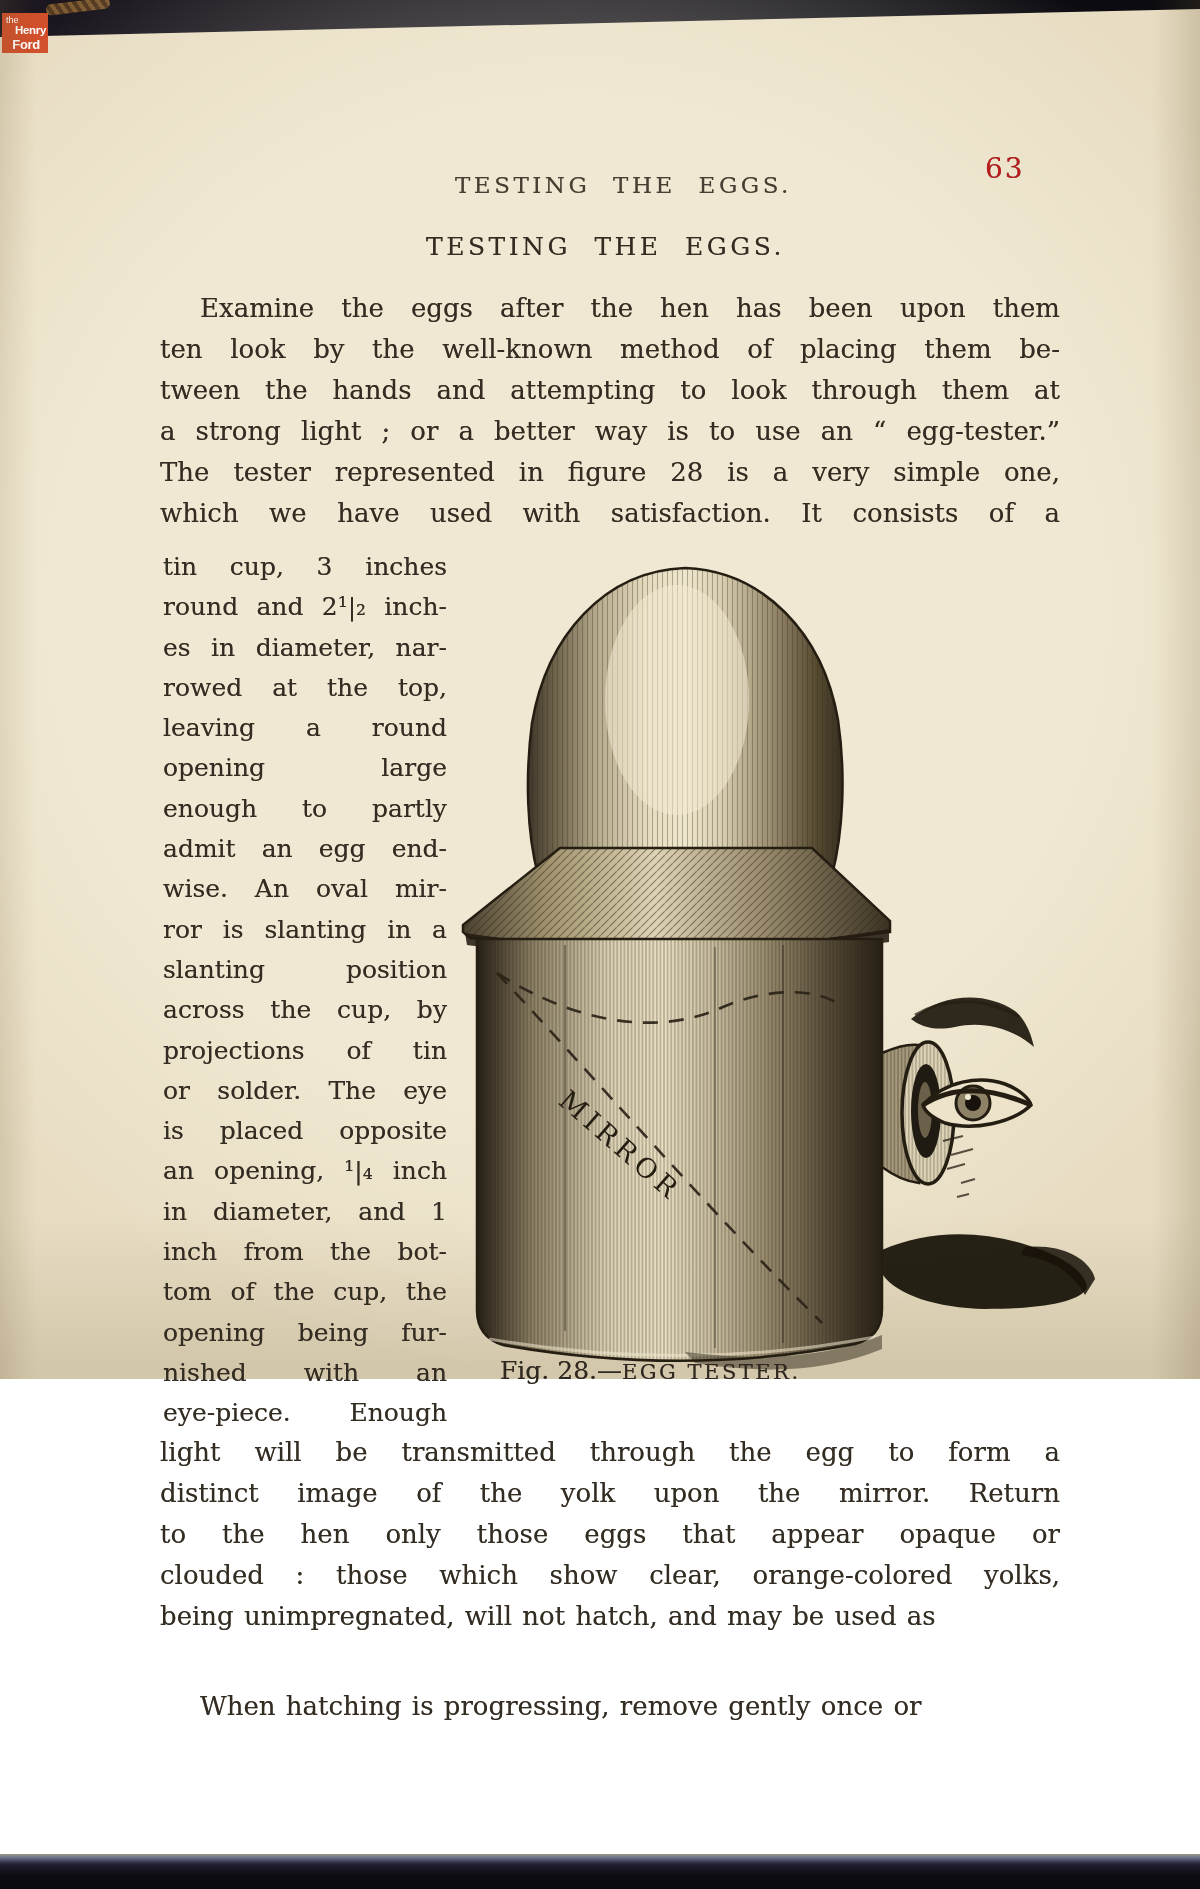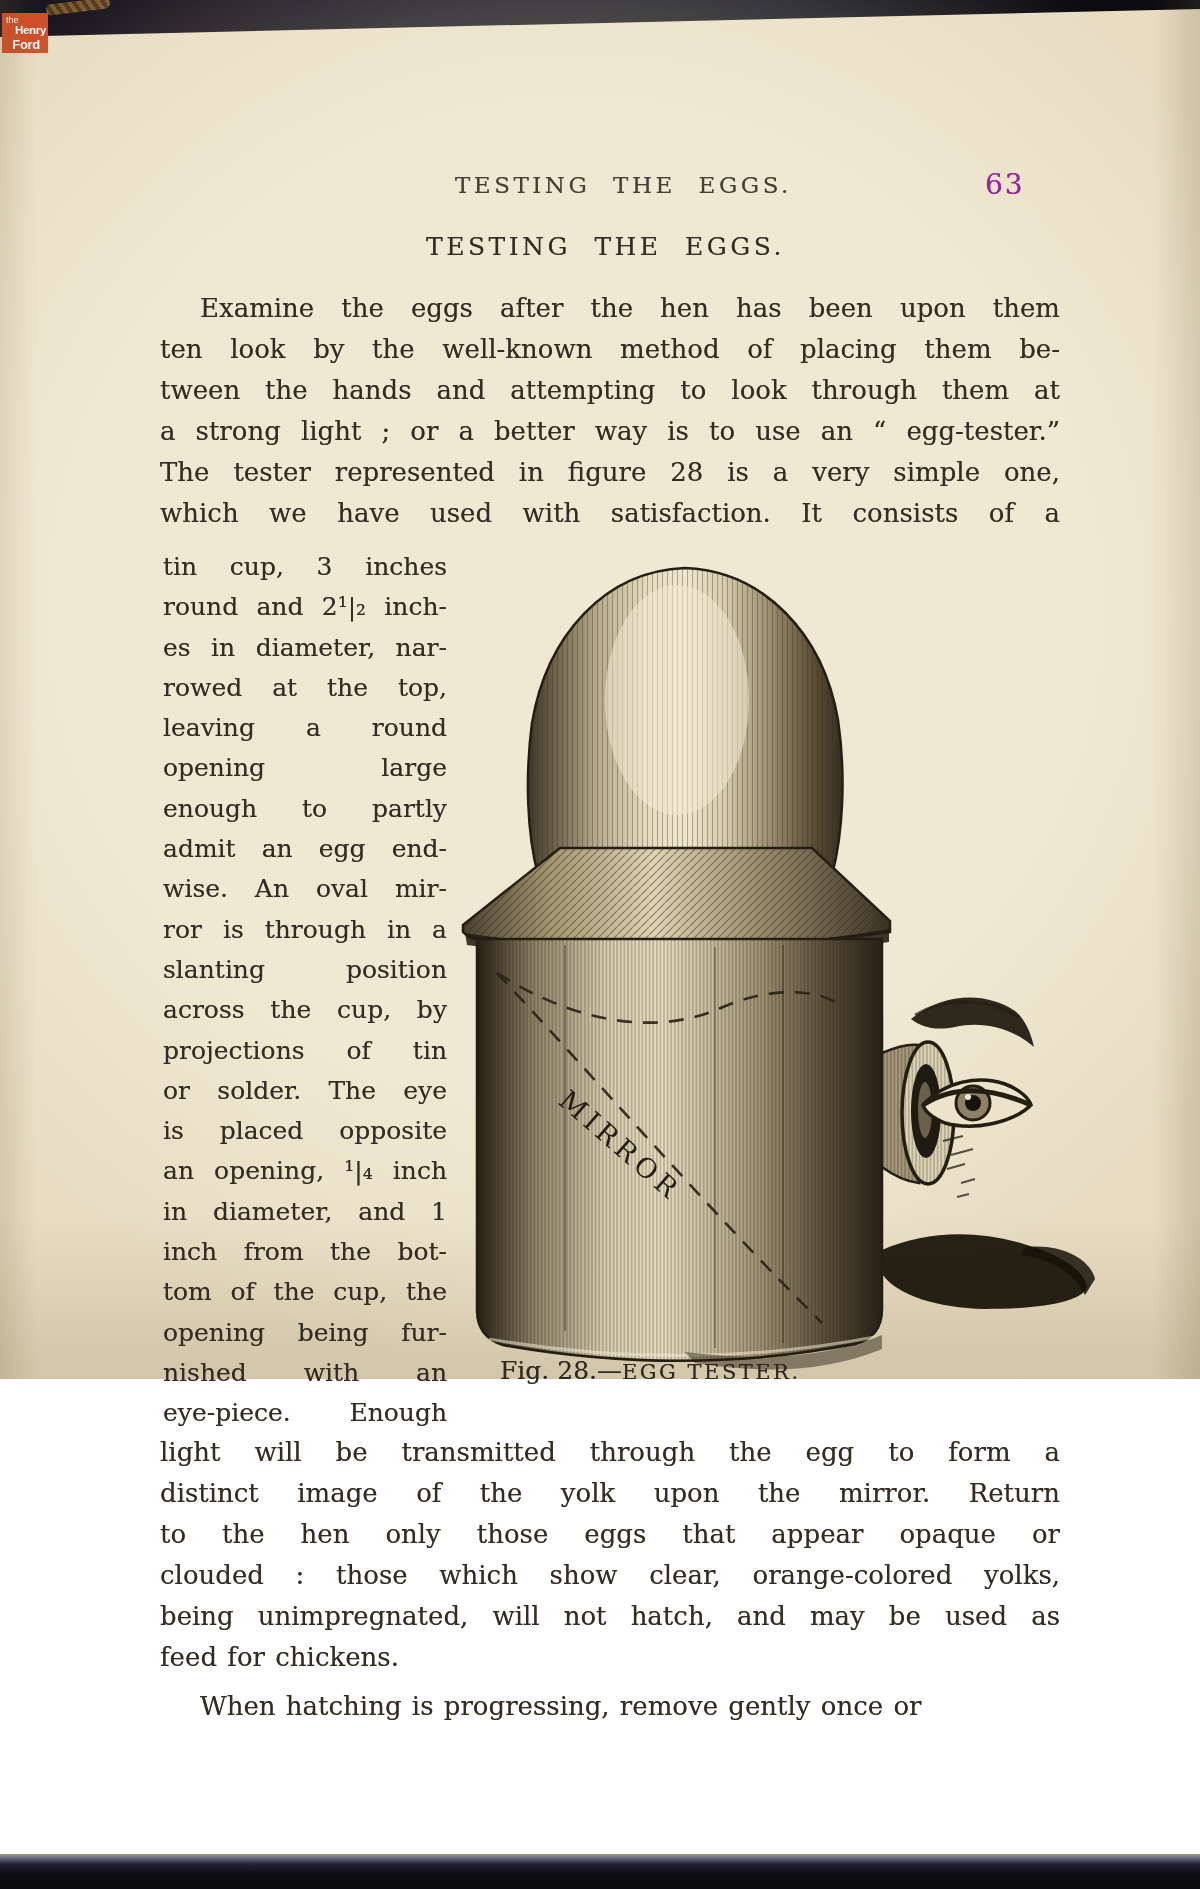--- a/index.html
+++ b/index.html
@@ -25,22 +25,22 @@
   .logo{position:absolute;left:2px;top:13px;width:46px;height:40px;
     background:var(--logo_bg,#d14f2a);color:#fff;font-family:"Liberation Sans",sans-serif;
     line-height:1;padding:2px 2px 0 3px;box-sizing:border-box;}
   .logo .l1{display:block;font-size:9px;margin:1px 0 0 1px;}
   .logo .l2{display:block;font-size:11.5px;font-weight:bold;text-align:right;margin-top:0px;letter-spacing:-.3px;}
   .logo .l3{display:block;font-size:13px;font-weight:bold;text-align:right;margin:1px 6px 0 0;letter-spacing:-.3px;}
   
   .ink{color:var(--ink,#332c22);text-shadow:0 0 .5px rgba(45,35,22,.55);}
   .running-header{position:absolute;left:455px;top:172px;font-size:23px;
     letter-spacing:3.5px;word-spacing:12px;color:#473f33;text-shadow:0 0 .4px rgba(60,50,35,.5);}
-  .page-number{position:absolute;left:985px;top:168px;font-size:28px;letter-spacing:2px;
-    color:#a21caf;text-shadow:0 0 .5px rgba(45,35,22,.6);}
+  .page-number{position:absolute;left:985px;top:152px;font-size:28px;letter-spacing:2px;
+    color:#b91c1c;text-shadow:0 0 .5px rgba(45,35,22,.6);}
   .section-title{position:absolute;left:426px;top:232px;font-size:25px;
     letter-spacing:3.5px;word-spacing:12px;}
   .body-block{position:absolute;font-size:26px;line-height:41px;word-spacing:2px;}
   .para-top{left:160px;top:288px;width:900px;}
   .para-top .tl:first-child{text-indent:40px;}
   .col-left{left:163px;top:547px;width:284px;font-size:25px;line-height:40.3px;}
   .para-bottom{left:160px;top:1432px;width:900px;}
   .para-last{left:160px;top:1686px;width:900px;text-indent:40px;}
   .tl{text-align:justify;text-align-last:justify;}
   .jlast .tl:last-child{text-align-last:left;}
@@ -82,21 +82,21 @@
   <div class="body-block col-left ink">
       <div class="tl">tin cup, 3 inches</div>
       <div class="tl">round and 2¹|₂ inch-</div>
       <div class="tl">es in diameter, nar-</div>
       <div class="tl">rowed at the top,</div>
       <div class="tl">leaving a round</div>
       <div class="tl">opening large</div>
       <div class="tl">enough to partly</div>
       <div class="tl">admit an egg end-</div>
       <div class="tl">wise. An oval mir-</div>
-      <div class="tl">ror is through in a</div>
+      <div class="tl">ror is slanting in a</div>
       <div class="tl">slanting position</div>
       <div class="tl">across the cup, by</div>
       <div class="tl">projections of tin</div>
       <div class="tl">or solder. The eye</div>
       <div class="tl">is placed opposite</div>
       <div class="tl">an opening, ¹|₄ inch</div>
       <div class="tl">in diameter, and 1</div>
       <div class="tl">inch from the bot-</div>
       <div class="tl">tom of the cup, the</div>
       <div class="tl">opening being fur-</div>
@@ -211,19 +211,18 @@
   <div class="fig-caption">
     <span class="cap-prefix">Fig. 28.—</span><span class="cap-label">EGG TESTER.</span>
   </div>
 
   <div class="body-block para-bottom jlast ink">
       <div class="tl">light will be transmitted through the egg to form a</div>
       <div class="tl">distinct image of the yolk upon the mirror. Return</div>
       <div class="tl">to the hen only those eggs that appear opaque or</div>
       <div class="tl">clouded : those which show clear, orange-colored yolks,</div>
       <div class="tl">being unimpregnated, will not hatch, and may be used as</div>
-      <div class="tl">feed for chickens.</div>
     </div>
 
   <div class="body-block para-last ink">When hatching is progressing, remove gently once or</div>
 
   <div class="binding-bottom"></div>
 </div>
 
 </body></html>

